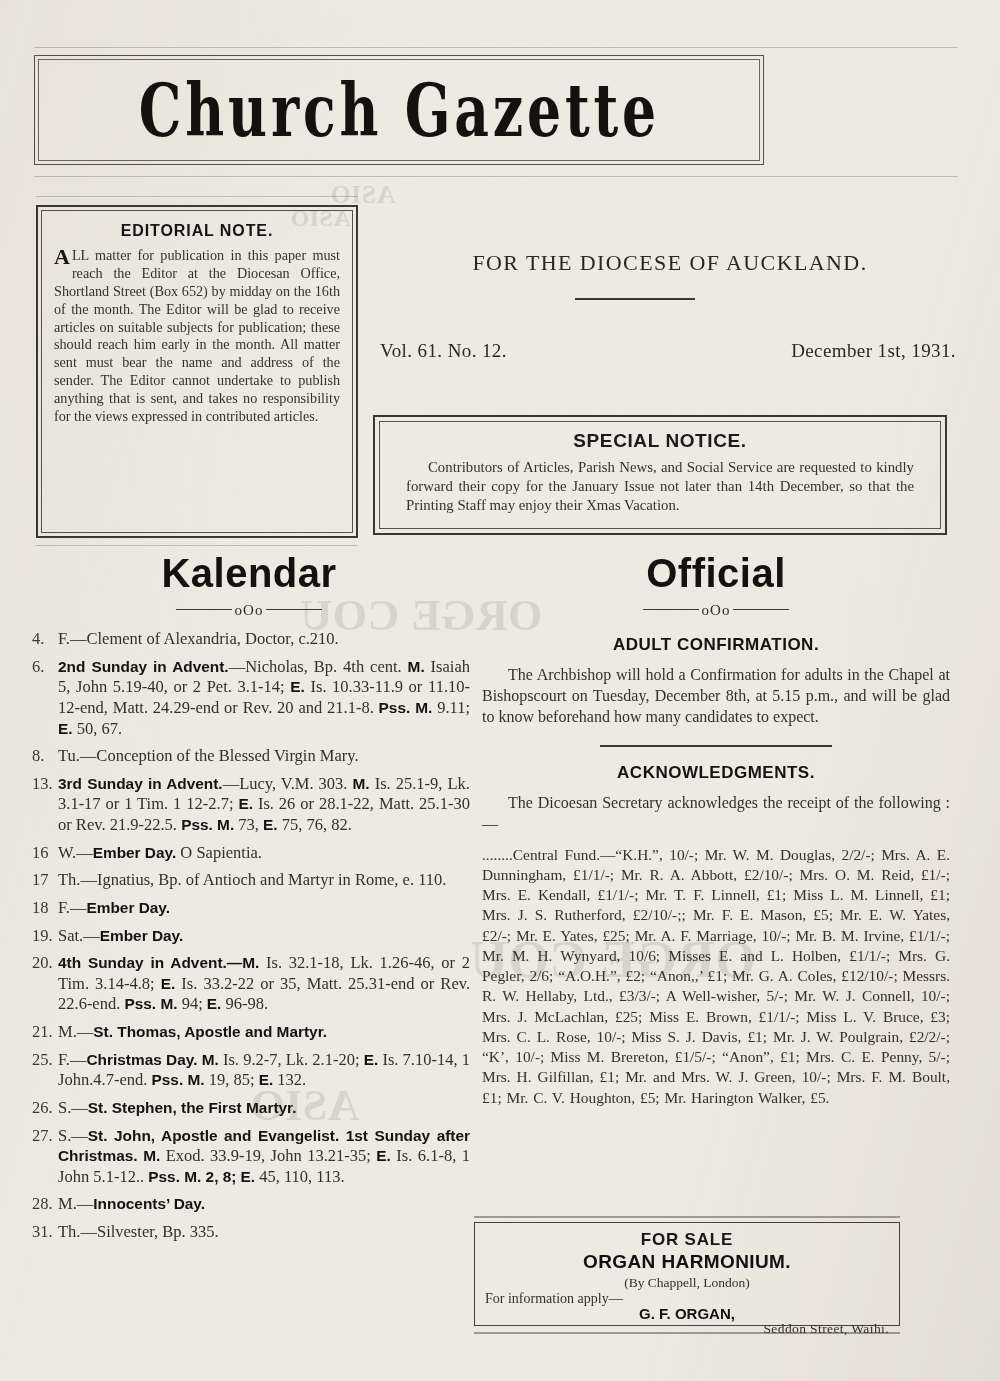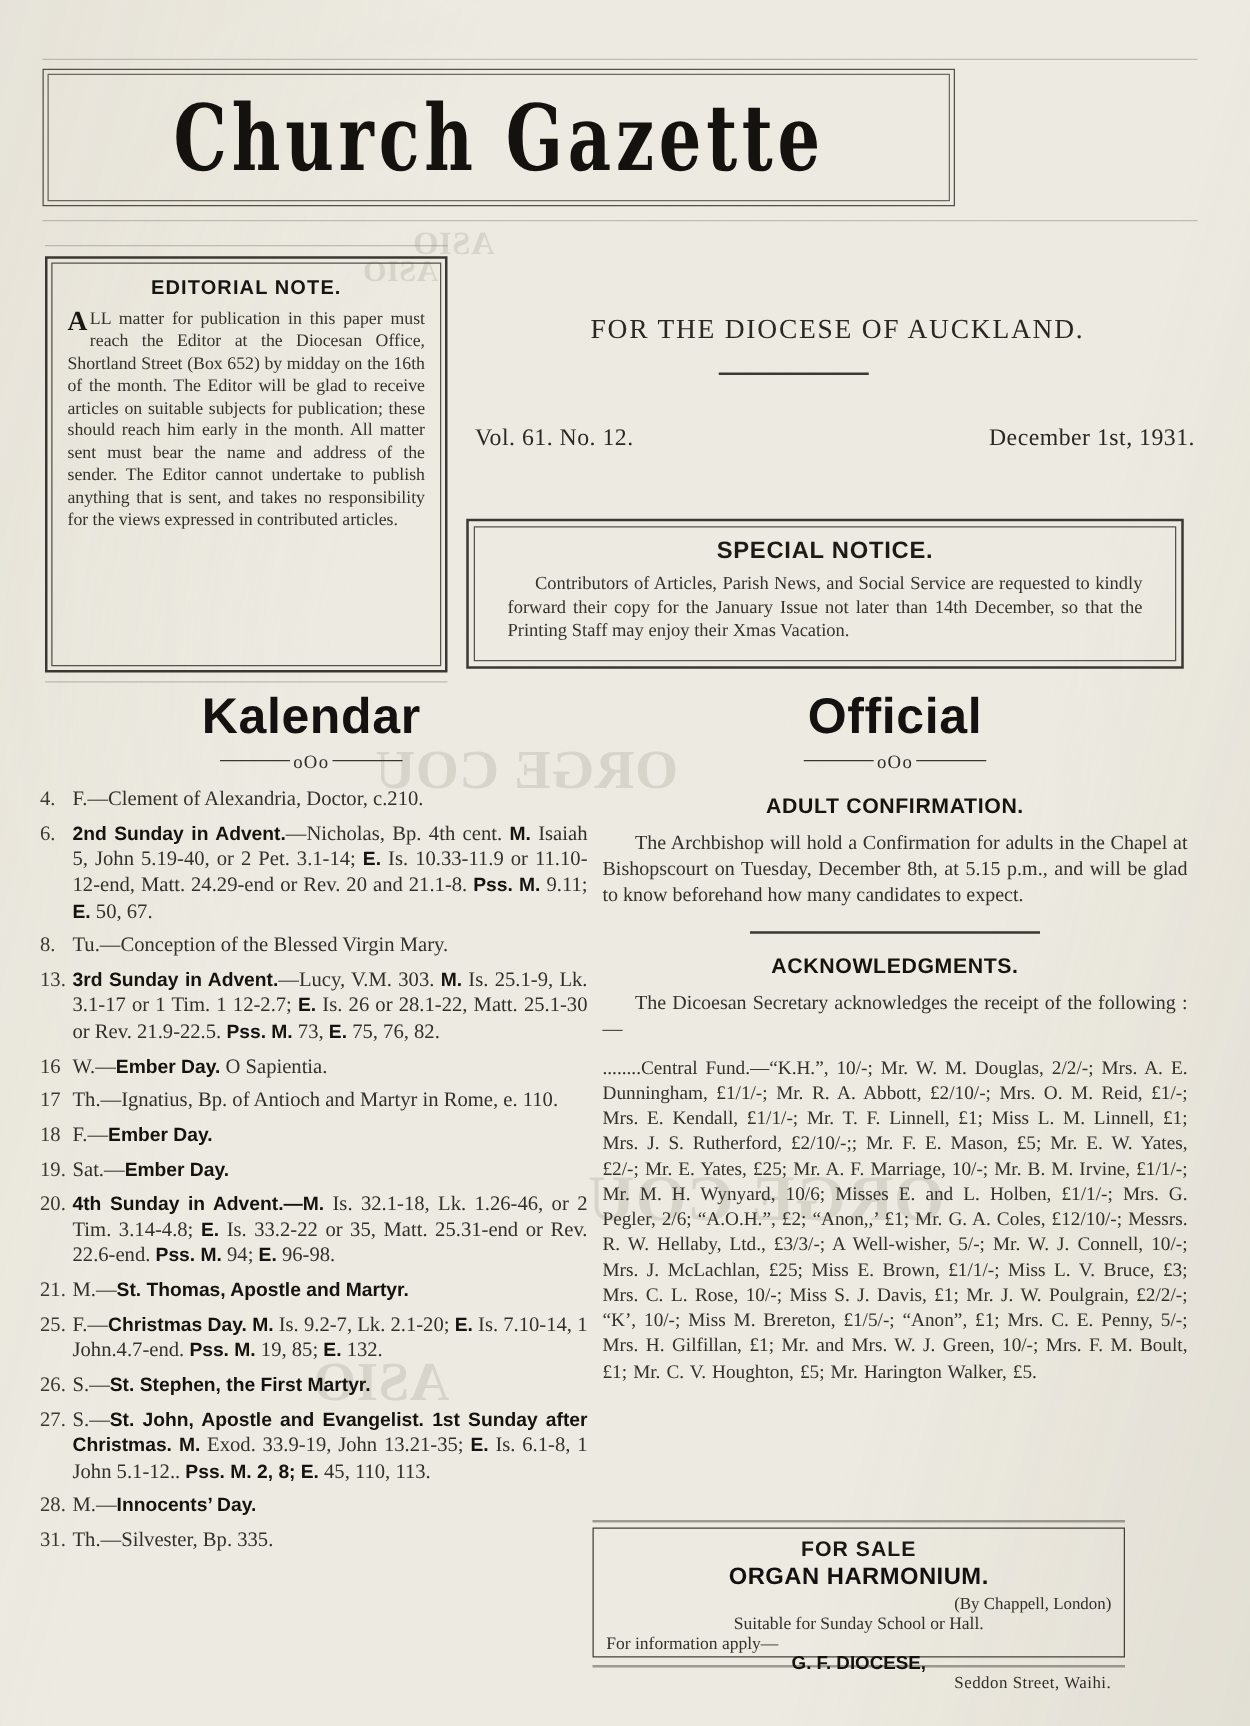--- a/index.html
+++ b/index.html
@@ -296,21 +296,21 @@
   .ad-title {
     text-align: center;
     font-family: "Liberation Sans", sans-serif;
     font-weight: bold;
     font-size: 19px;
     letter-spacing: .4px;
     color: #121010;
     margin-top: 1px;
   }
   .ad-sub {
-    text-align: right;
+    text-align: center;
     font-size: 13.5px;
     color: #33302a;
     margin-top: 2px;
   }
   .ad-suit {
     text-align: center;
     font-size: 14px;
     color: #33302a;
     margin-top: 1px;
   }
@@ -470,19 +470,18 @@
 
     <h3 class="sec-head">ACKNOWLEDGMENTS.</h3>
     <p class="body-p">The Dicoesan Secretary acknowledges the receipt of the following :—</p>
     <p class="ack-list">........Central Fund.—“K.H.”, 10/-;  Mr. W. M. Douglas, 2/2/-; Mrs. A. E. Dunningham, £1/1/-; Mr. R. A. Abbott, £2/10/-; Mrs. O. M. Reid, £1/-; Mrs. E. Kendall, £1/1/-; Mr. T. F. Linnell, £1; Miss L. M. Linnell, £1; Mrs. J. S. Rutherford, £2/10/-;; Mr. F. E. Mason, £5; Mr. E. W. Yates, £2/-; Mr. E. Yates, £25; Mr. A. F. Marriage, 10/-; Mr. B. M. Irvine, £1/1/-; Mr. M. H. Wynyard, 10/6; Misses E. and L. Holben, £1/1/-; Mrs. G. Pegler, 2/6; “A.O.H.”, £2; “Anon,,’ £1; Mr. G. A. Coles, £12/10/-; Messrs. R. W. Hellaby, Ltd., £3/3/-; A Well-wisher, 5/-; Mr. W. J. Connell, 10/-; Mrs. J. McLachlan, £25; Miss E. Brown, £1/1/-; Miss L. V. Bruce, £3; Mrs. C. L. Rose, 10/-; Miss S. J. Davis, £1; Mr. J. W. Poulgrain, £2/2/-; “K’, 10/-; Miss M. Brereton, £1/5/-; “Anon”, £1; Mrs. C. E. Penny, 5/-; Mrs. H. Gilfillan, £1; Mr. and Mrs. W. J. Green, 10/-; Mrs. F. M. Boult, £1; Mr. C. V. Houghton, £5; Mr. Harington Walker, £5.</p>
   </div>
 
   <div class="adbox">
     <div class="ad-forsale">FOR SALE</div>
     <div class="ad-title">ORGAN HARMONIUM.</div>
     <div class="ad-sub">(By Chappell, London)</div>
-    <div class="ad-suit">Suitable for Sunday School or Hall.</div>
     <div class="ad-apply">For information apply—</div>
-    <div class="ad-name">G. F. DIOCESE,</div>
+    <div class="ad-name">G. F. ORGAN,</div>
     <div class="ad-addr">Seddon Street, Waihi.</div>
   </div>
 
 </div>
 
 </body></html>

